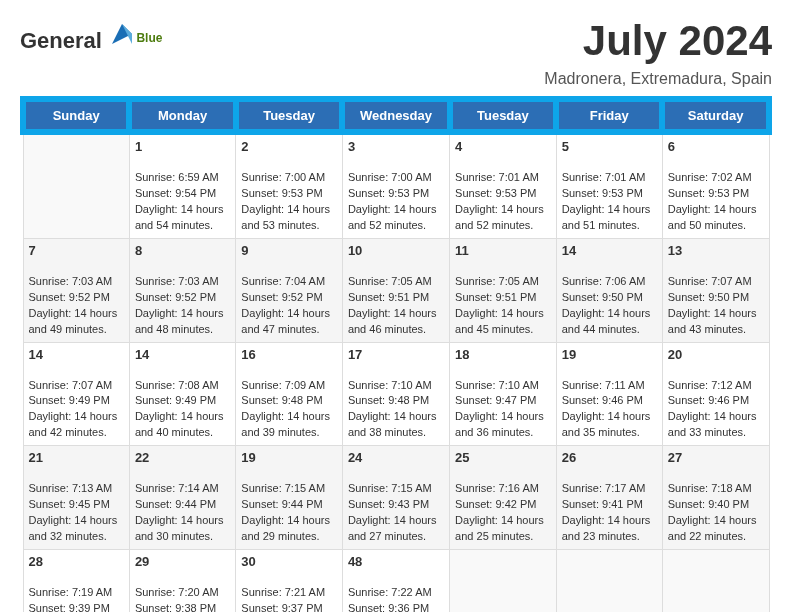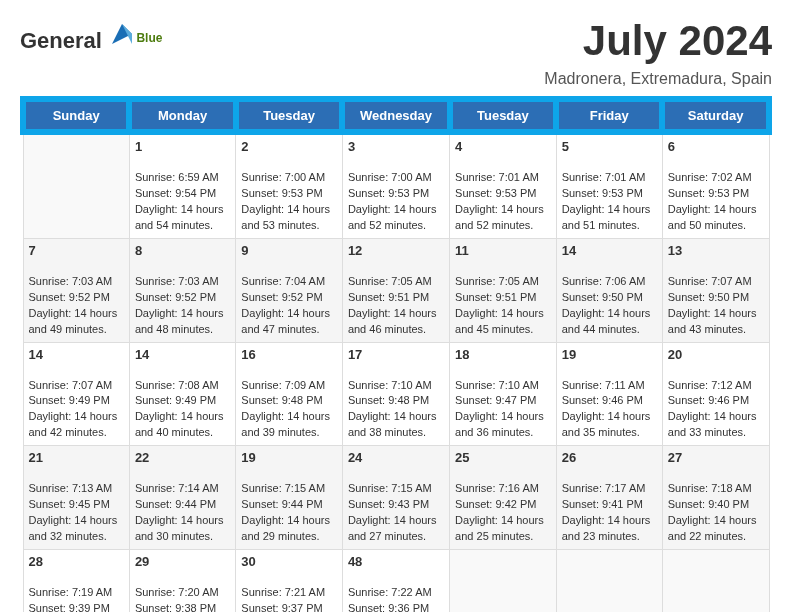--- a/index.html
+++ b/index.html
@@ -167,21 +167,21 @@
         </td>
         <td>
           <div class="day-number">8</div>
           <div class="cell-info">Sunrise: 7:03 AM<br>Sunset: 9:52 PM<br>Daylight: 14 hours and 48 minutes.</div>
         </td>
         <td>
           <div class="day-number">9</div>
           <div class="cell-info">Sunrise: 7:04 AM<br>Sunset: 9:52 PM<br>Daylight: 14 hours and 47 minutes.</div>
         </td>
         <td>
-          <div class="day-number">12</div>
+          <div class="day-number">10</div>
           <div class="cell-info">Sunrise: 7:05 AM<br>Sunset: 9:51 PM<br>Daylight: 14 hours and 46 minutes.</div>
         </td>
         <td>
           <div class="day-number">11</div>
           <div class="cell-info">Sunrise: 7:05 AM<br>Sunset: 9:51 PM<br>Daylight: 14 hours and 45 minutes.</div>
         </td>
         <td>
           <div class="day-number">14</div>
           <div class="cell-info">Sunrise: 7:06 AM<br>Sunset: 9:50 PM<br>Daylight: 14 hours and 44 minutes.</div>
         </td>

